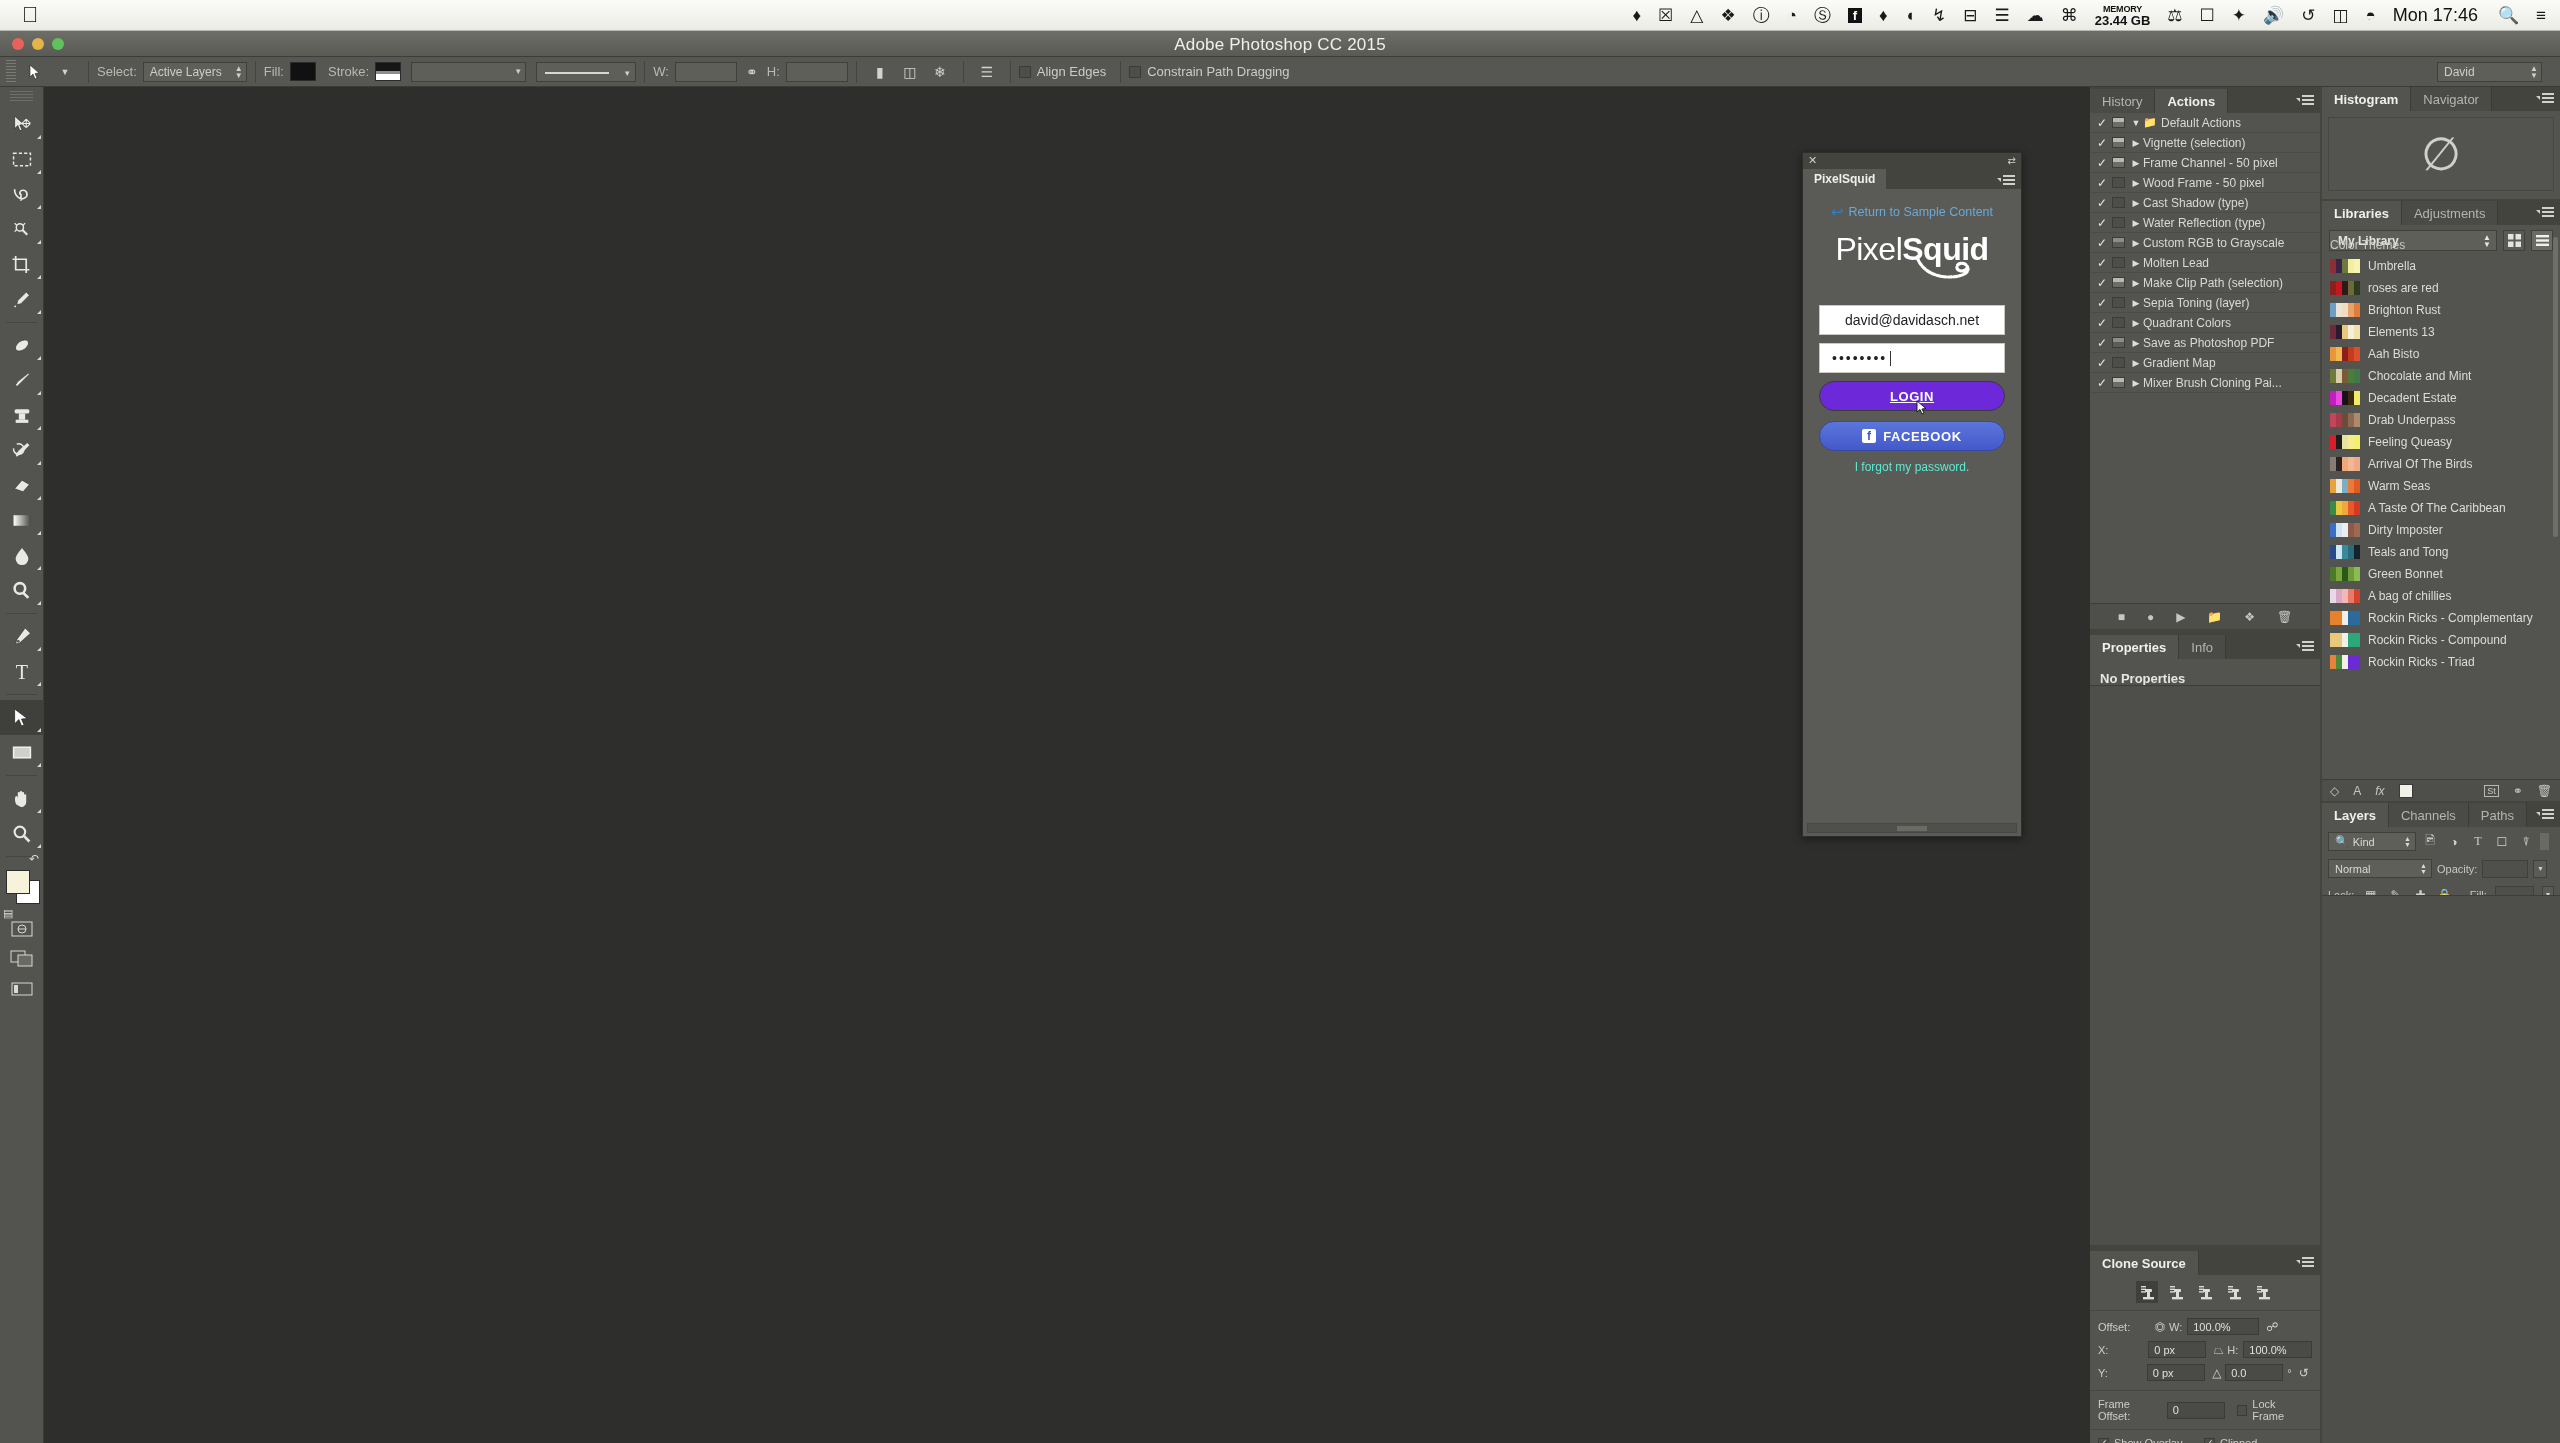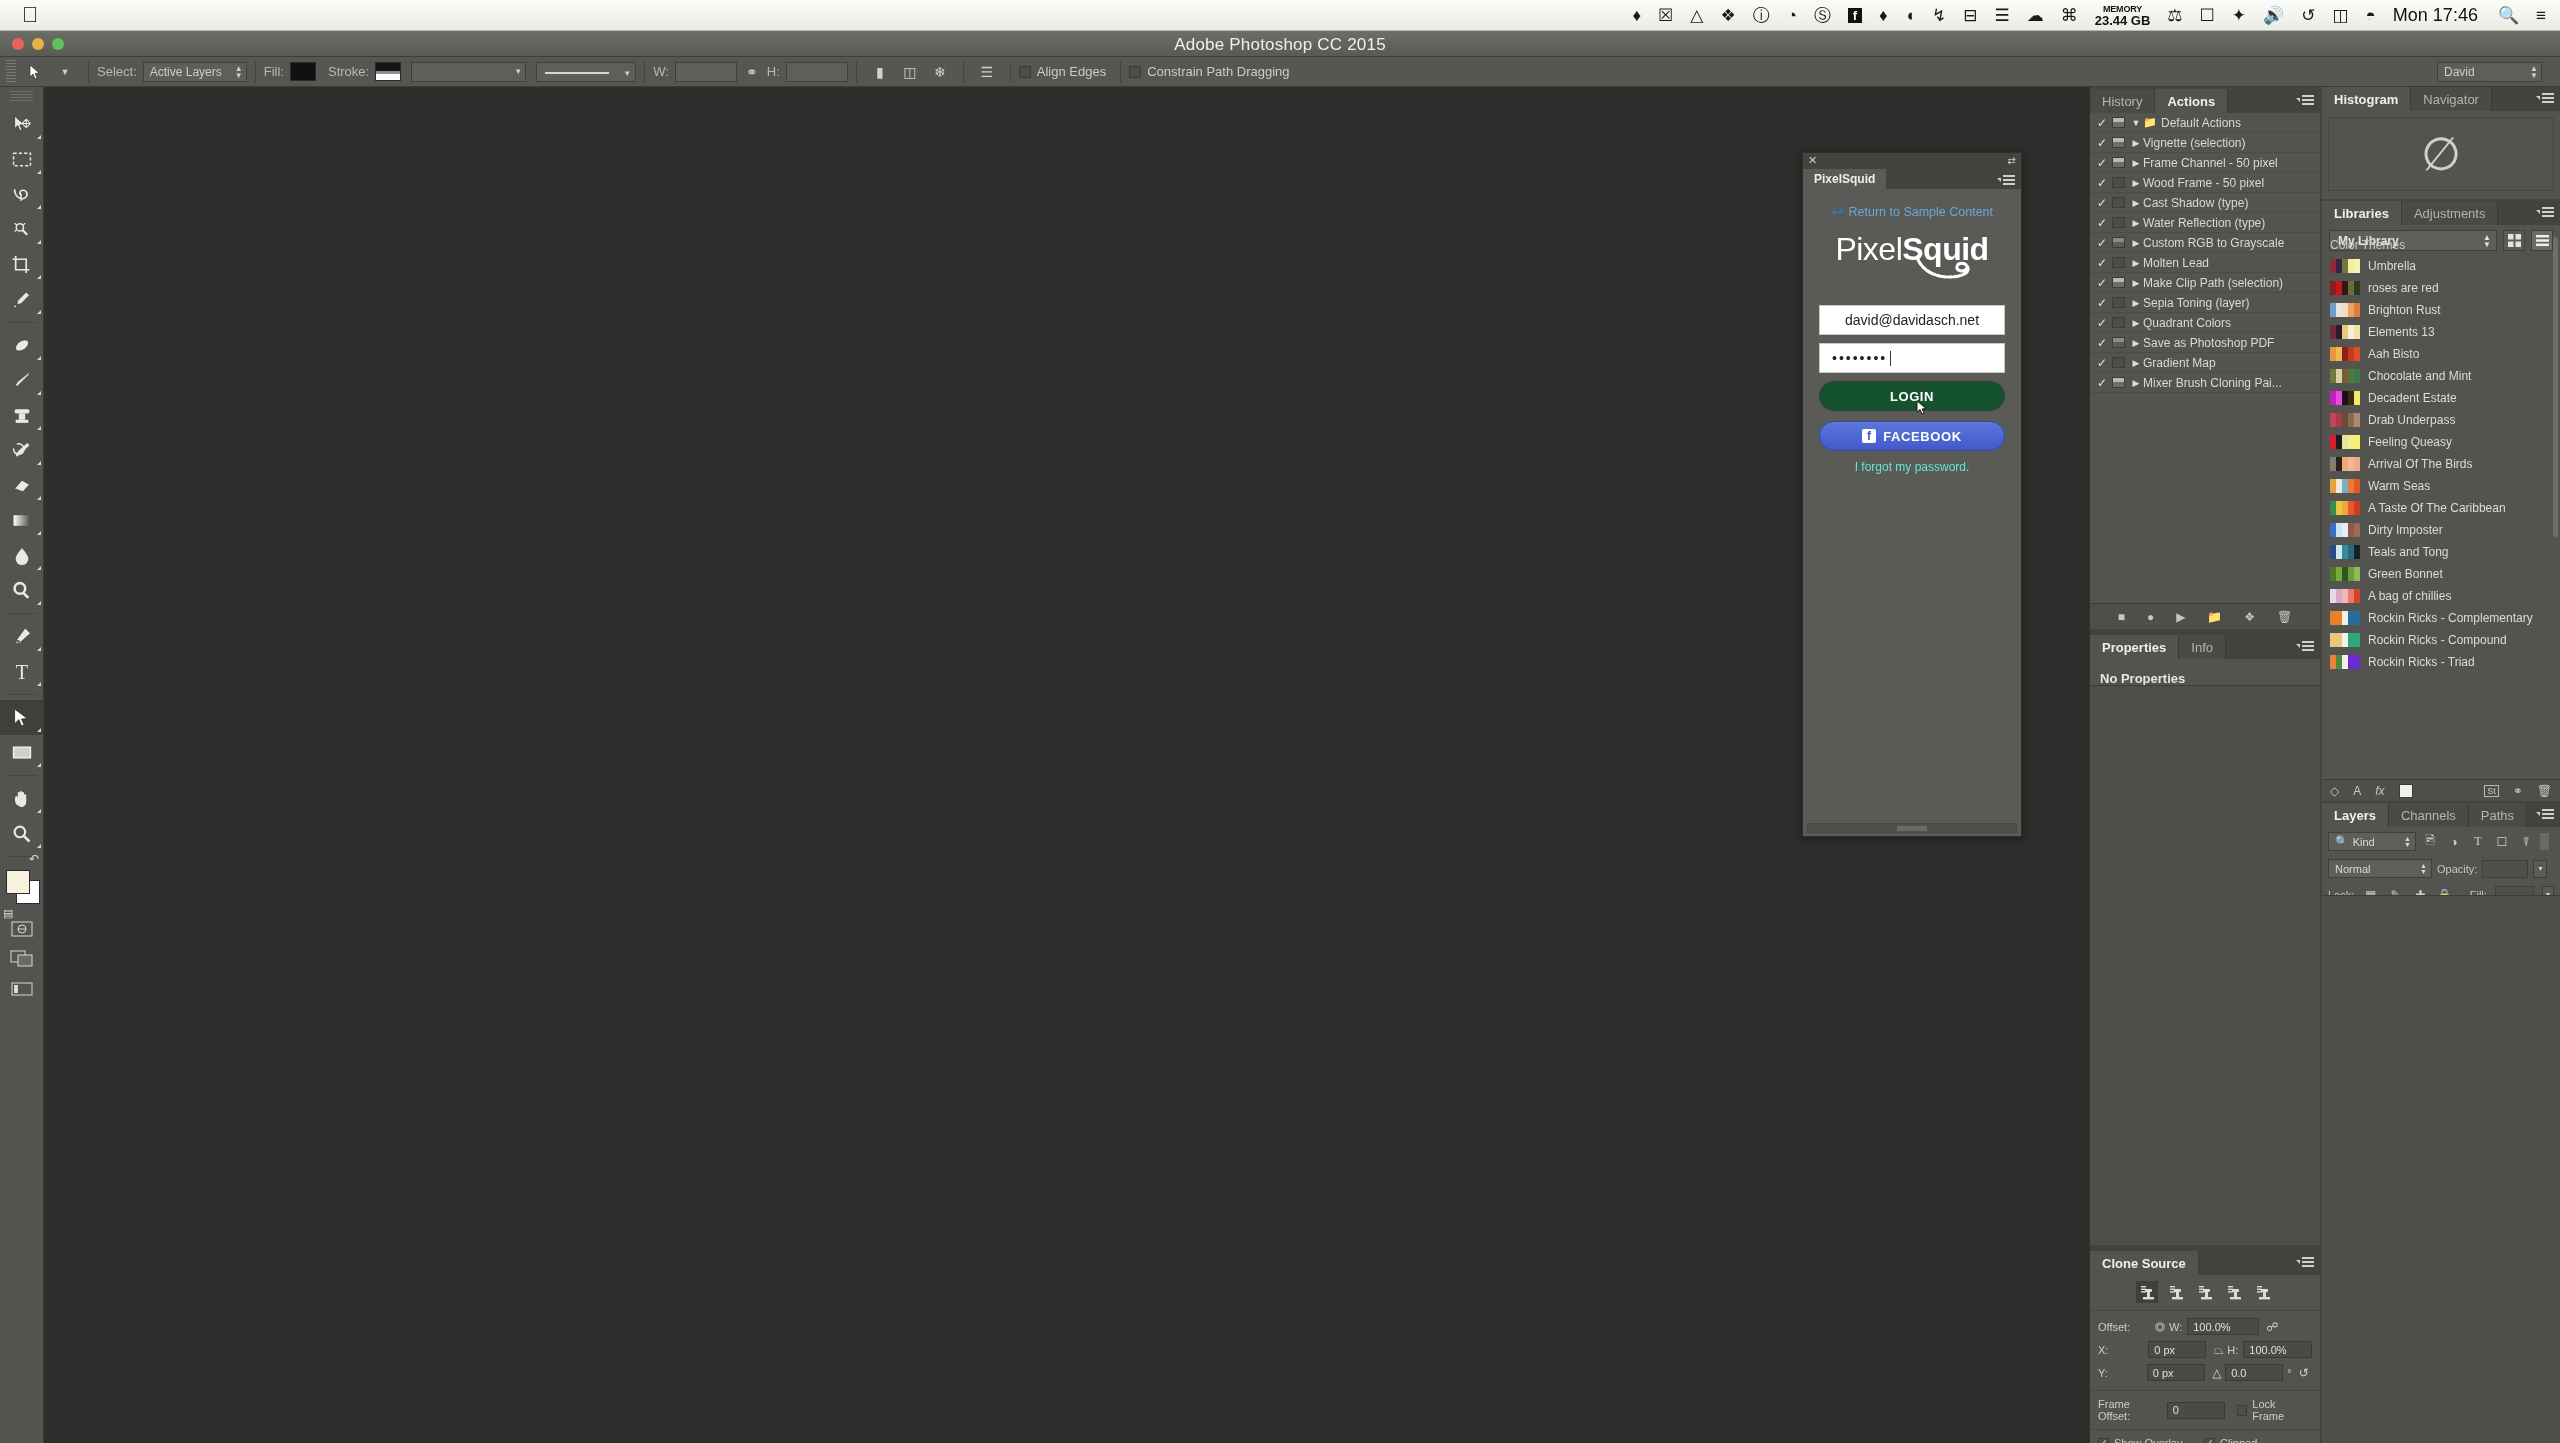--- a/index.html
+++ b/index.html
@@ -130,21 +130,21 @@
   .ps-logo .word b { font-weight:bold; }
   .ps-logo .word span.thin { font-weight:300; }
   .ps-tentacle { position:absolute; right:26px; top:26px; }
   .ps-input { width:100%; height:30px; background:#fff; border:1px solid #c9c9c4;
     font-size:14px; color:#222; padding:0 10px; display:flex; align-items:center;
     justify-content:center; margin-bottom:8px; }
   .ps-input.pw { letter-spacing:2px; justify-content:flex-start; padding-left:12px; position:relative; }
   .ps-caret { display:inline-block; width:1px; height:15px; background:#333; margin-left:3px; vertical-align:middle; }
   .ps-btn { width:100%; height:30px; border-radius:15px; display:flex; align-items:center;
     justify-content:center; font-size:13px; font-weight:bold; color:#fff; letter-spacing:.6px; margin-top:6px; position:relative; }
-  .ps-btn.login { background:#14532d; border:1px solid #3b3b38; }
+  .ps-btn.login { background:#6d28d9; border:1px solid #3b3b38;text-decoration:underline; }
   .ps-btn.fb { background:linear-gradient(to bottom,#5b76dd,#4459c9); border:1px solid #39499e; margin-top:10px; }
   .fb-mark { width:14px; height:14px; background:#fff; color:#4459c9; font-weight:bold; font-size:12px;
     display:flex; align-items:center; justify-content:center; border-radius:2px; margin-right:7px; }
   .ps-forgot { text-align:center; color:#5eead4; font-size:12px; margin-top:9px; }
   .ps-cursor { position:absolute; left:96px; top:18px; }
   .ps-footer { position:absolute; left:4px; right:4px; bottom:3px; height:10px; background:#4f4f4b; border:1px solid #474743; }
   .ps-footer i { position:absolute; left:50%; transform:translateX(-50%); top:2px; width:30px; height:5px; background:#6b6b66; }
 
   
   #dock { position:absolute; left:2090px; top:87px; width:470px; height:1356px; background:#44443f; z-index:42; }

